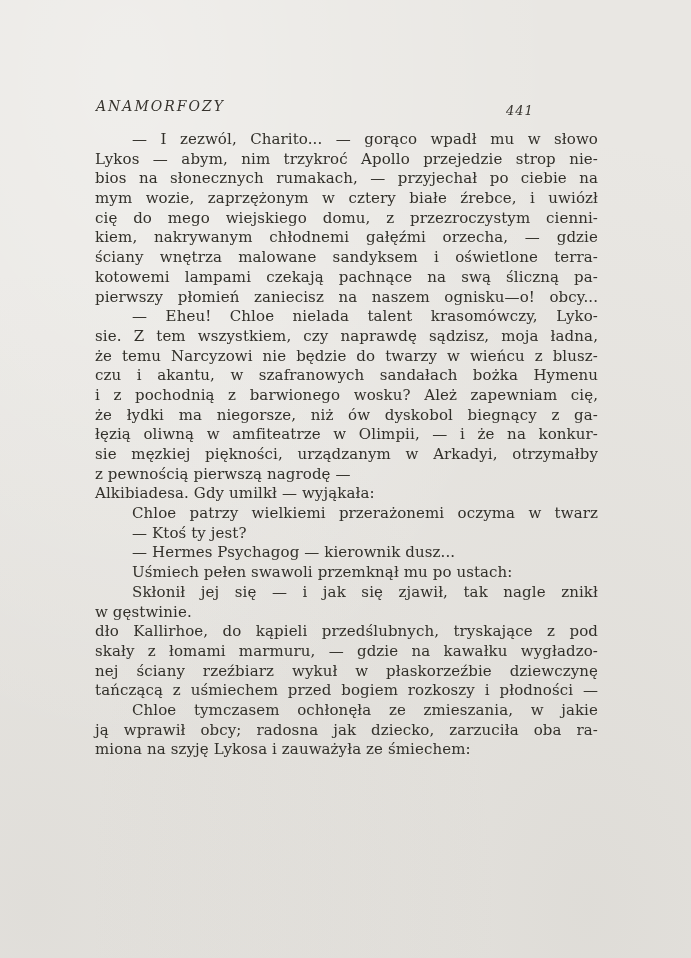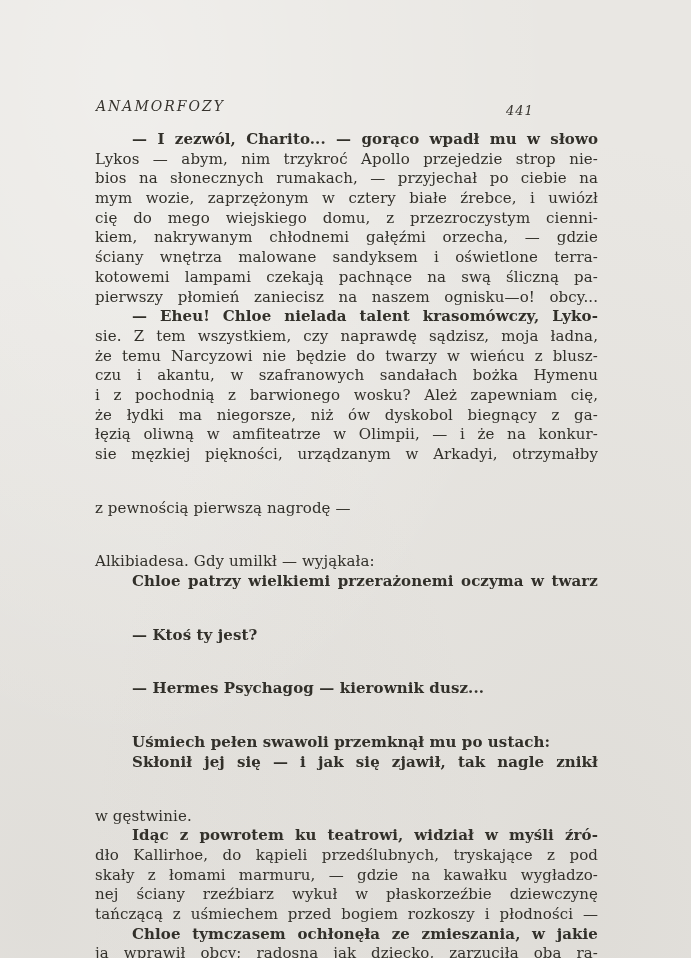--- a/index.html
+++ b/index.html
@@ -55,26 +55,24 @@
   }
   
   .j {
     text-align: justify;
     text-align-last: justify;
   }
   
   .e {
     text-align: right;
     text-align-last: left;
-    margin-top: 34px;
   }
   
   .i {
     padding-left: 37px;
-    font-weight: bold;
   }
   .i.j { width: 466px; }
 </style>
 </head>
 <body>
 
 <div class="page">
 
   <div class="running-title">ANAMORFOZY</div>
   <div class="page-number">441</div>
@@ -98,21 +96,20 @@
     <div class="ln j">łęzią oliwną w amfiteatrze w Olimpii, — i że na konkur-</div>
     <div class="ln j">sie męzkiej piękności, urządzanym w Arkadyi, otrzymałby</div>
     <div class="ln e">z pewnością pierwszą nagrodę —</div>
     <div class="ln e">Alkibiadesa. Gdy umilkł — wyjąkała:</div>
     <div class="ln i j">Chloe patrzy wielkiemi przerażonemi oczyma w twarz</div>
     <div class="ln i e">— Ktoś ty jest?</div>
     <div class="ln i e">— Hermes Psychagog — kierownik dusz...</div>
     <div class="ln i e">Uśmiech pełen swawoli przemknął mu po ustach:</div>
     <div class="ln i j">Skłonił jej się — i jak się zjawił, tak nagle znikł</div>
     <div class="ln e">w gęstwinie.</div>
-    <div class="ln i j">Idąc z powrotem ku teatrowi, widział w myśli źró-</div>
     <div class="ln j">dło Kallirhoe, do kąpieli przedślubnych, tryskające z pod</div>
     <div class="ln j">skały z łomami marmuru, — gdzie na kawałku wygładzo-</div>
     <div class="ln j">nej ściany rzeźbiarz wykuł w płaskorzeźbie dziewczynę</div>
     <div class="ln j">tańczącą z uśmiechem przed bogiem rozkoszy i płodności —</div>
     <div class="ln i j">Chloe tymczasem ochłonęła ze zmieszania, w jakie</div>
     <div class="ln j">ją wprawił obcy; radosna jak dziecko, zarzuciła oba ra-</div>
     <div class="ln e">miona na szyję Lykosa i zauważyła ze śmiechem:</div>
   </div>
 
 </div>

